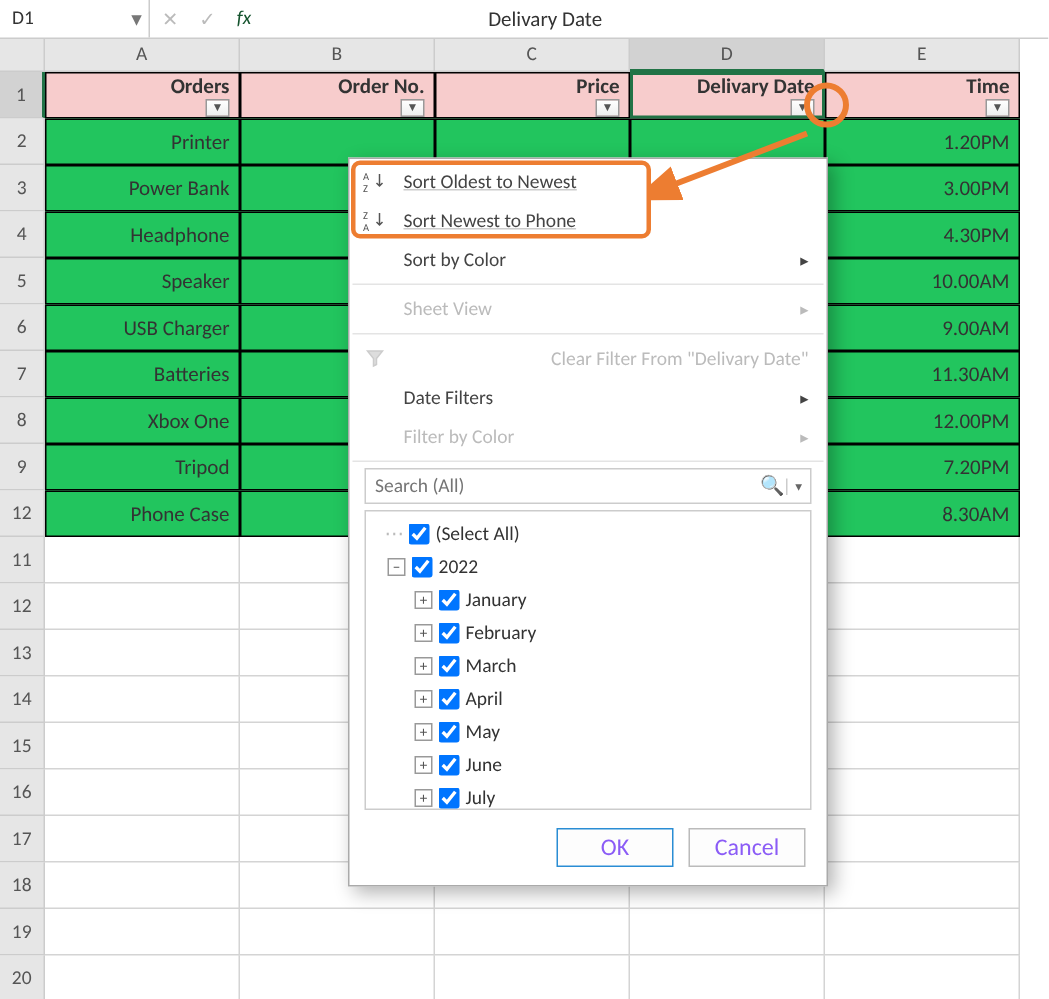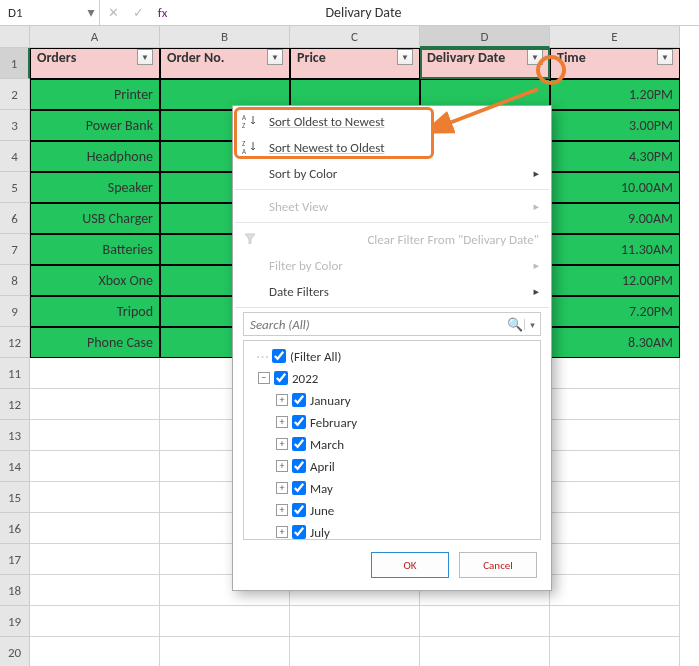--- a/index.html
+++ b/index.html
@@ -3,49 +3,49 @@
 <meta charset="utf-8">
 <style>
   * { box-sizing: border-box; font-family: Calibri, "Segoe UI", Arial, sans-serif; }
   body { margin: 0; background: #fff; font-size: 14px; color: #333; position: relative; overflow: hidden; width: 699px; height: 666px; }
   .formula-bar { display: flex; align-items: center; height: 26px; border-bottom: 1px solid #ccc; background: #fff; }
   .name-box-wrap { display: flex; align-items: center; width: 100px; border-right: 1px solid #ccc; height: 100%; padding-left: 8px; }
   .name-box { flex: 1; font-size: 13px; color: #333; }
   .name-box-arrow { width: 16px; text-align: center; color: #777; }
   .fx-section { display: flex; align-items: center; padding: 0 8px; gap: 14px; color: #bbb; }
   .fx-section span { font-size: 13px; }
-  .fx-label { color: #701a75; font-size: 13px; }
+  .fx-label { font-style: italic; color: #14532d; font-size: 13px; }
   .formula-value { padding-left: 150px; color: #333; }
   .grid { display: grid; grid-template-columns: 30px 130px 130px 130px 130px 130px; position: relative; }
   .col-head { background: #e6e6e6; border-right: 1px solid #ccc; border-bottom: 1px solid #ccc; text-align: center; font-size: 13px; color: #555; height: 22px; line-height: 22px; }
   .col-head.active { background: #d2d2d2; border-bottom: 2px solid #217346; }
   .row-head { background: #e6e6e6; border-right: 1px solid #ccc; border-bottom: 1px solid #ccc; text-align: center; font-size: 13px; color: #555; height: 31px; line-height: 31px; }
   .row-head.active { background: #d2d2d2; border-right: 2px solid #217346; }
   .corner { background: #e6e6e6; border-right: 1px solid #ccc; border-bottom: 1px solid #ccc; }
   .cell { border-right: 1px solid #d4d4d4; border-bottom: 1px solid #d4d4d4; height: 31px; position: relative; }
-  .header-cell { background: #f7cccc; border: 1px solid #000; font-weight: bold; padding: 0 6px; display: flex; align-items: flex-start; justify-content: space-between; }
+  .header-cell { background: #f7cccc; border: 1px solid #000; font-weight: bold; padding: 0 6px; display: flex; align-items: flex-end; justify-content: space-between; flex-direction: column; }
   .header-cell.active { outline: 2px solid #217346; outline-offset: -2px; z-index: 2; }
   .data-cell { border: 1px solid #000; padding: 0 6px; display: flex; align-items: center; justify-content: flex-end; background: #22c55e; }
   .filter-btn { width: 16px; height: 16px; border: 1px solid #999; background: linear-gradient(#fff,#eee); display: flex; align-items: center; justify-content: center; font-size: 8px; color: #555; }
   .dropdown { position: absolute; left: 232px; top: 105px; width: 320px; background: #fff; border: 1px solid #aaa; box-shadow: 4px 4px 12px rgba(0,0,0,.3); z-index: 50; padding: 2px 0 12px 0; font-size: 13px; }
   .dd-item { display: flex; align-items: center; height: 26px; padding: 0 12px 0 8px; color: #444; gap: 10px; }
   .dd-item.disabled { color: #bbb; justify-content: space-between; }
   .dd-item.hasarrow::after { content: "▸"; margin-left: auto; color: inherit; font-size: 11px; }
   .dd-icon { width: 18px; height: 18px; display: flex; align-items: center; justify-content: center; font-size: 11px; color: #666; }
   .dd-sep { height: 1px; background: #e4e4e4; margin: 3px 2px; }
   .dd-search { margin: 4px 10px; display: flex; align-items: center; border: 1px solid #ccc; height: 24px; }
-  .dd-search input { flex: 1; border: none; outline: none; padding: 0 6px; font-size: 13px; font-style: italic; color: #15803d; }
+  .dd-search input { flex: 1; border: none; outline: none; padding: 0 6px; font-size: 13px; color: #15803d; }
   .dd-search-btn { width: 18px; text-align: center; color: #2a6fb5; font-size: 13px; }
   .dd-search-drop { width: 16px; border-left: 1px solid #ccc; text-align: center; color: #666; font-size: 9px; }
   .tree { margin: 4px 10px 0 10px; border: 1px solid #ccc; height: 200px; overflow: auto; padding: 4px 0 4px 6px; }
   .tree-row { display: flex; align-items: center; height: 22px; gap: 4px; font-size: 13px; color: #333; }
   .tree-toggle { width: 12px; height: 12px; border: 1px solid #999; display: flex; align-items: center; justify-content: center; font-size: 10px; line-height: 1; color: #555; background: #fff; }
   .tree-conn { width: 12px; text-align: center; color: #bbb; }
   .dd-buttons { display: flex; justify-content: flex-end; gap: 10px; padding: 12px 14px 0 0; }
-  .btn { min-width: 78px; height: 26px; border: 1px solid #bbb; background: #fdfdfd; font-size: 11px; color: #b91c1c; display: flex; align-items: center; justify-content: center; }
+  .btn { min-width: 78px; height: 26px; border: 1px solid #bbb; background: #fdfdfd; font-size: 16px; color: #8b5cf6; display: flex; align-items: center; justify-content: center; }
   .btn.primary { border: 1px solid #2a8dd4; }
   .highlight-box { position: absolute; border: 3px solid #ed7d31; border-radius: 6px; z-index: 60; pointer-events: none; }
   .circle { position: absolute; border: 4px solid #ed7d31; border-radius: 50%; z-index: 60; pointer-events: none; }
   .arrow-svg { position: absolute; z-index: 60; pointer-events: none; }
   input[type=checkbox] { margin: 0; width: 14px; height: 14px; }
 </style>
 </head>
 <body>
 
 <div class="formula-bar">
@@ -228,59 +228,59 @@
     <span style="text-decoration: underline; text-decoration-color:#ccc;">Sort Oldest to Newest</span>
   </div>
   <div class="dd-item">
     <span class="dd-icon">
         <svg width="16" height="16" viewBox="0 0 16 16">
           <text x="0" y="7" font-size="7" fill="#555">Z</text>
           <text x="0" y="15" font-size="7" fill="#555">A</text>
           <path d="M11 3v8m-2-2l2 2 2-2" stroke="#555" fill="none" stroke-width="1"></path>
         </svg>
       </span>
-    <span style="text-decoration: underline; text-decoration-color:#ccc;">Sort Newest to Oldest</span>
+    <span style="text-decoration: underline; text-decoration-color:#ccc;">Sort Newest to Phone</span>
   </div>
   <div class="dd-item hasarrow">
     <span class="dd-icon"></span>
     <span>Sort by Color</span>
   </div>
   <div class="dd-sep"></div>
   <div class="dd-item disabled hasarrow">
     <span class="dd-icon"></span>
     <span>Sheet View</span>
   </div>
   <div class="dd-sep"></div>
   <div class="dd-item disabled">
     <span class="dd-icon">
         <svg width="14" height="14" viewBox="0 0 14 14">
           <path d="M2 2h10l-4 5v4l-2 1v-5z" fill="#ddd" stroke="#ccc"></path>
         </svg>
       </span>
     <span>Clear Filter From "Delivary Date"</span>
   </div>
+  <div class="dd-item hasarrow">
+    <span class="dd-icon"></span>
+    <span>Date Filters</span>
+  </div>
   <div class="dd-item disabled hasarrow">
     <span class="dd-icon"></span>
     <span>Filter by Color</span>
-  </div>
-  <div class="dd-item hasarrow">
-    <span class="dd-icon"></span>
-    <span>Date Filters</span>
   </div>
   <div class="dd-sep"></div>
   <div class="dd-search">
     <input type="text" placeholder="Search (All)" style="">
     <span class="dd-search-btn">🔍</span>
     <span class="dd-search-drop">▾</span>
   </div>
   <div class="tree">
     <div class="tree-row" style="padding-left:6px;">
       <span class="tree-conn">⋯</span>
       <input type="checkbox" checked="" style="">
-      <span>(Filter All)</span>
+      <span>(Select All)</span>
     </div>
     <div class="tree-row" style="padding-left:8px;">
       <span class="tree-toggle">−</span>
       <input type="checkbox" checked="" style="">
       <span>2022</span>
     </div>
     <div class="tree-row" style="padding-left:26px;">
         <span class="tree-toggle">+</span>
         <input type="checkbox" checked="" style="">
         <span>January</span>

